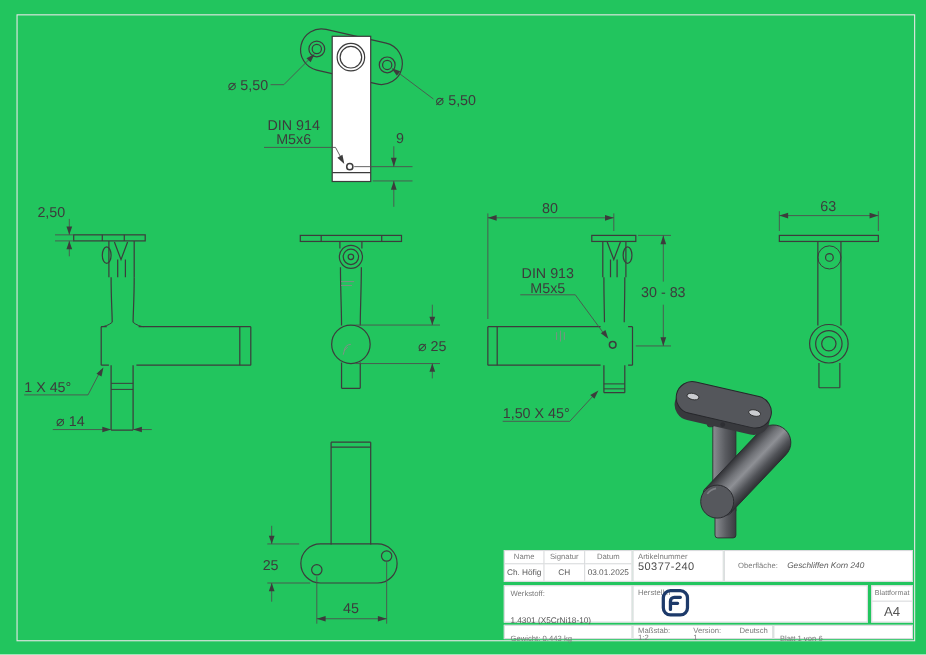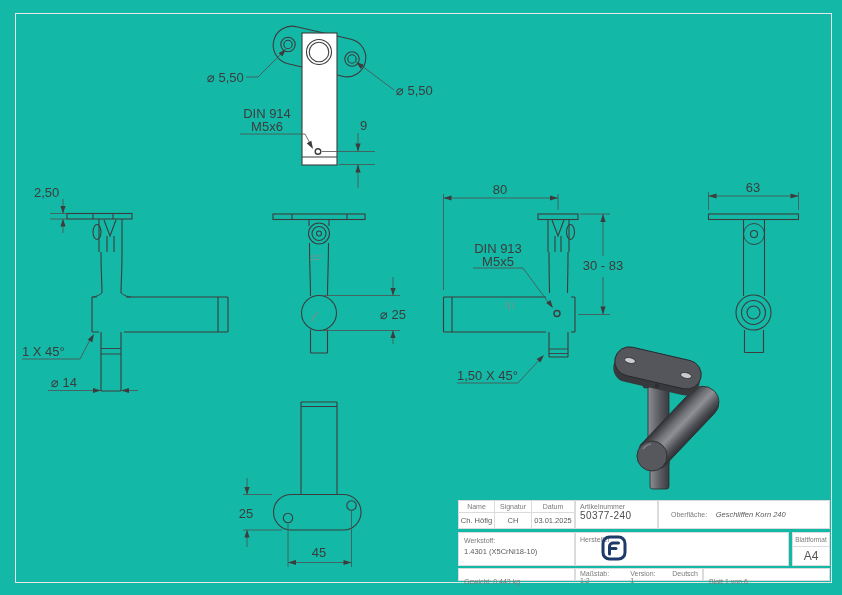--- a/index.html
+++ b/index.html
@@ -1,16 +1,16 @@
 <!DOCTYPE html>
 <html><head>
 <meta charset="utf-8">
 <style>
   html,body{margin:0;padding:0;background:#fff;}
-  .page{position:relative;width:842px;height:595px;background:#14b8a6;overflow:hidden;
+  .page{position:relative;width:842px;height:595px;background:#22c55e;overflow:hidden;
         font-family:"Liberation Sans","DejaVu Sans",sans-serif;}
   .sheet-border{position:absolute;left:15px;top:13px;width:815px;height:568px;
         border:1px solid #e7e7e7;}
   svg text{font-family:"Liberation Sans","DejaVu Sans",sans-serif;}
   .dim{font-size:13px;fill:#3c3c3c;}
   .cell{position:absolute;border:1px solid #d9dbdd;box-sizing:border-box;background:#fff;}
   .tb-label{font-size:7px;color:#7a7a7a;}
   .tb-value{font-size:7.5px;color:#5a5a5a;}
   .artnr{font-size:10px;color:#4c4c4c;letter-spacing:.4px;}
   .a4{font-size:12px;color:#555;}
@@ -283,21 +283,21 @@
       <div class="artnr">50377-240</div>
     </div>
 
     <div class="cell" style="left:658px;top:500px;width:172px;height:29px;padding:2px 12px;">
       <span class="tb-label">Oberfläche:</span>
       <span class="tb-value" style="margin-left:4px;font-style:italic;">Geschliffen Korn 240</span>
     </div>
 
     <div class="cell" style="left:458px;top:532px;width:117px;height:34px;padding:4px 5px;">
       <div class="tb-label">Werkstoff:</div>
-      <div class="tb-value" style="margin-top:3px;">1.4301 (X5CrNi18-10)</div>
+      <div class="tb-value" style="margin-top:15px;">1.4301 (X5CrNi18-10)</div>
     </div>
 
     <div class="cell" style="left:575px;top:532px;width:214px;height:34px;padding:3px 4px;">
       <div class="tb-label">Hersteller</div>
     </div>
     <div class="logo">
       <svg width="26" height="26" viewBox="0 0 26 26">
         <rect x="2" y="2" width="22" height="22" rx="6.5" fill="none" stroke="#1d3a6a" stroke-width="3"></rect>
         <path d="M17.5,8 H12 a3.5,3.5 0 0 0 -3.5,3.5 V19 M8.5,13.5 H15" fill="none" stroke="#1d3a6a" stroke-width="3" stroke-linecap="round"></path>
       </svg>

